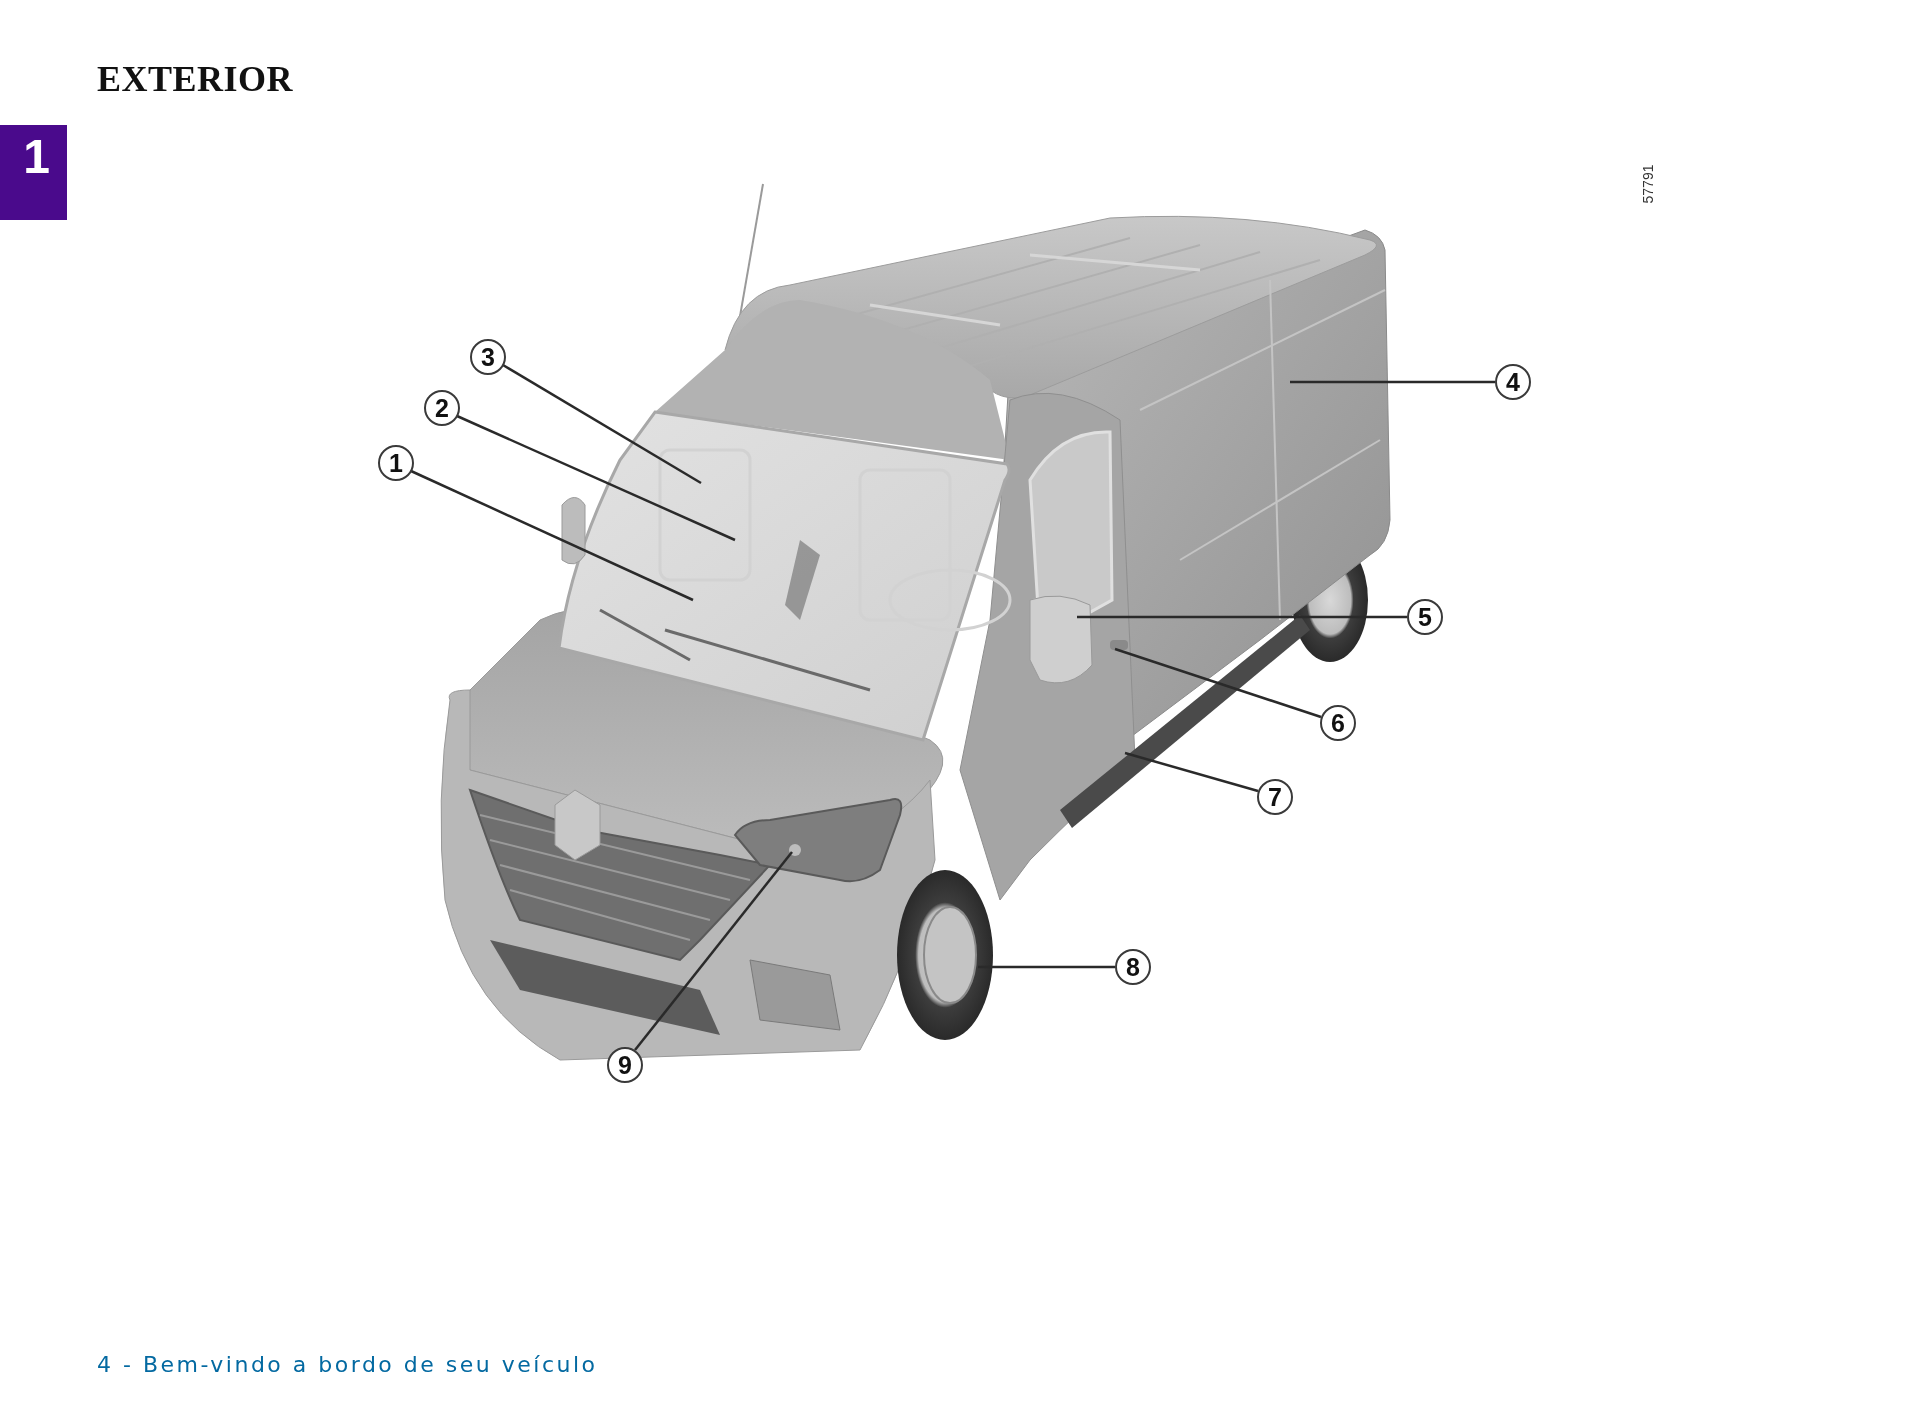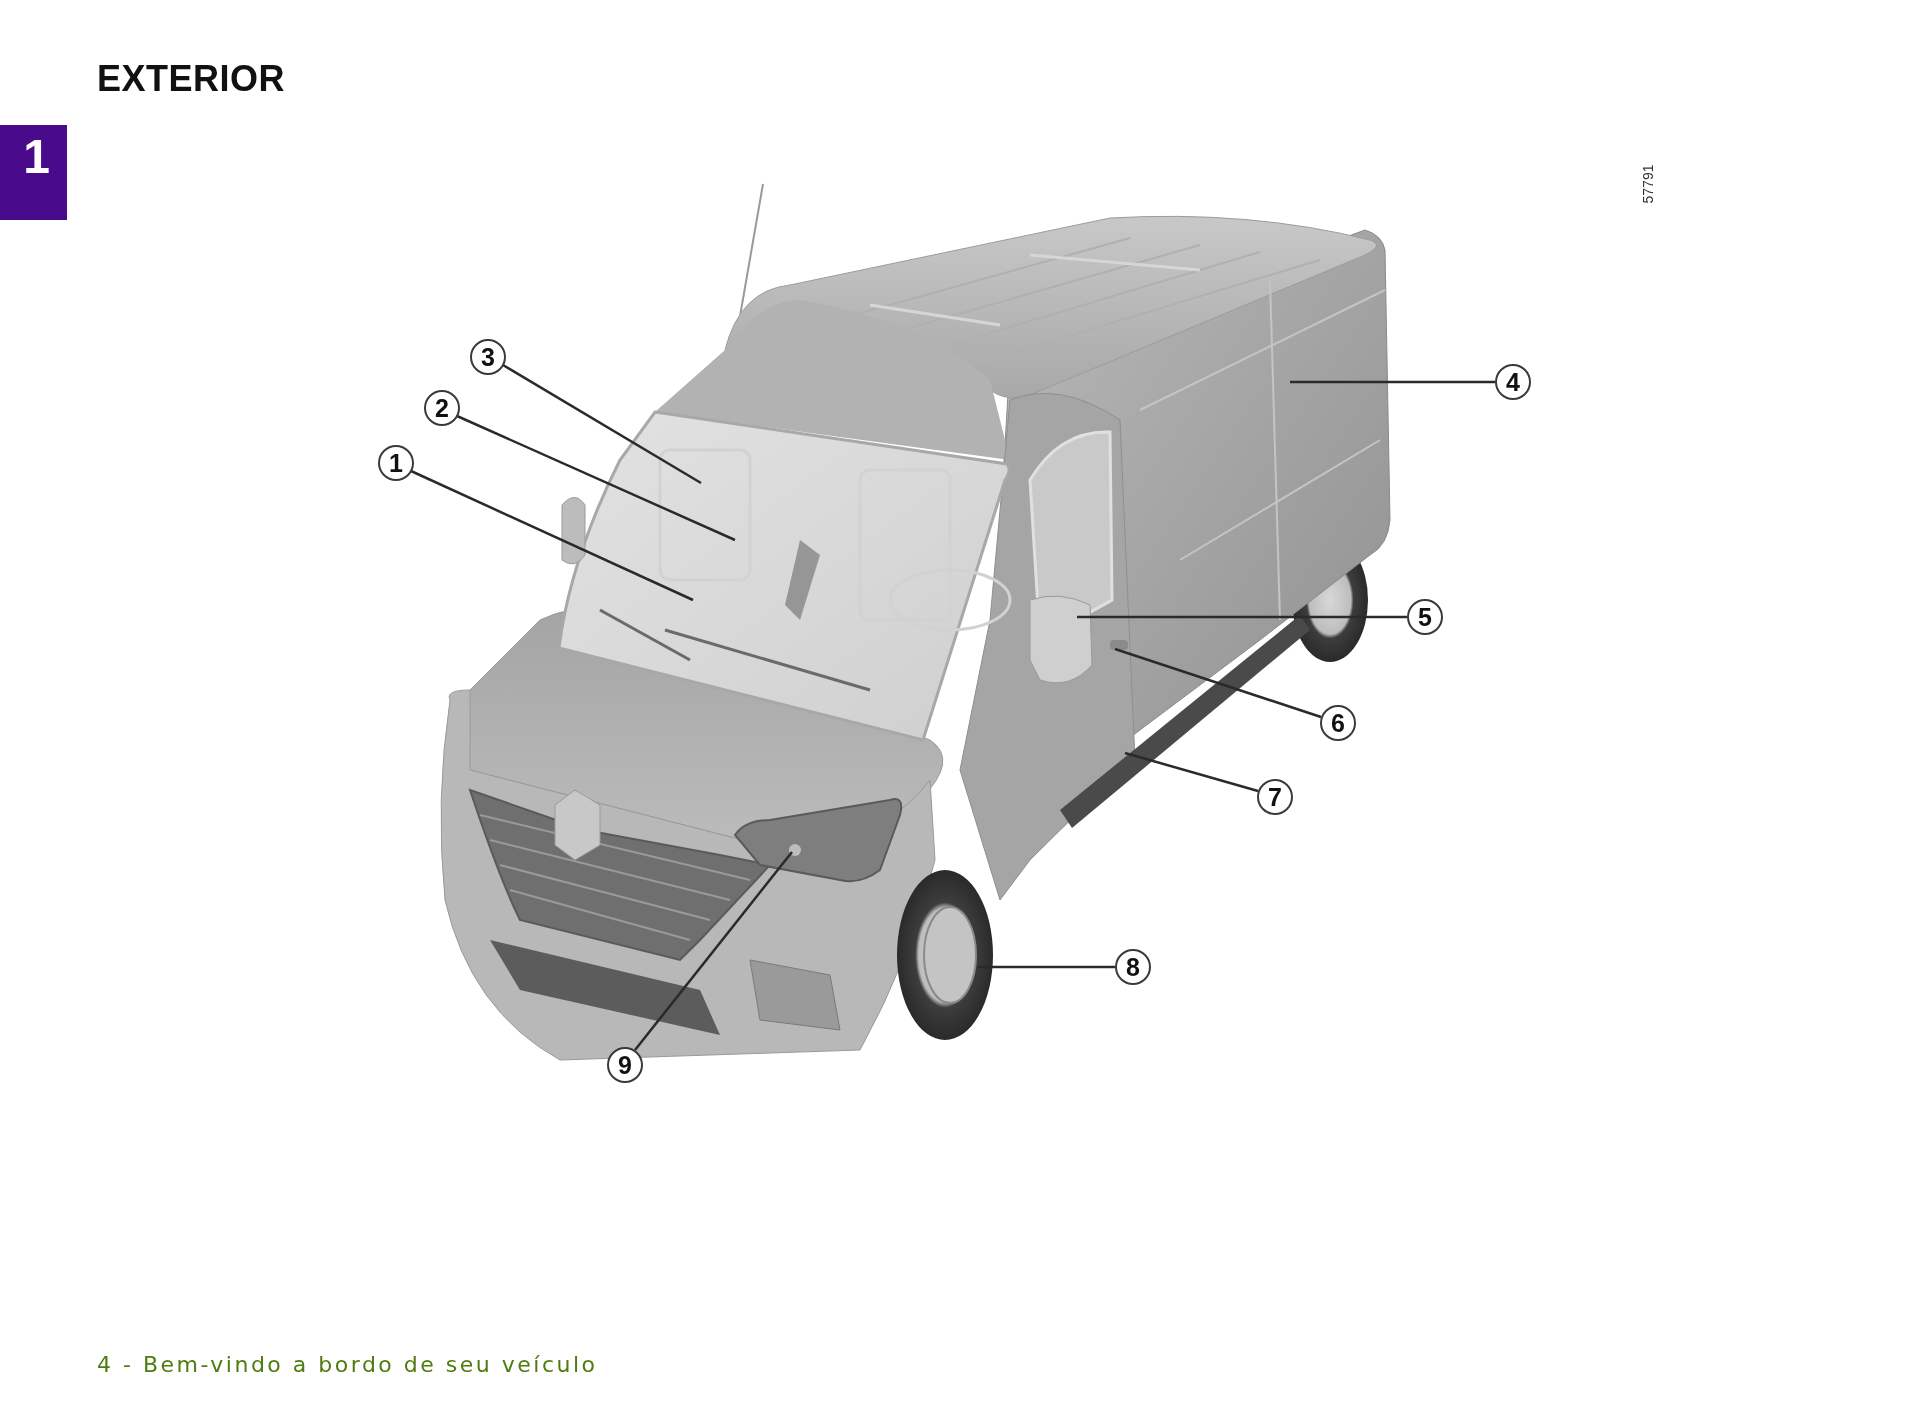--- a/index.html
+++ b/index.html
@@ -1,21 +1,21 @@
 <!DOCTYPE html>
 <html><head>
   <meta charset="utf-8">
   <style>
     * { margin: 0; padding: 0; box-sizing: border-box; }
     html, body { width: 1920px; height: 1421px; background: #ffffff; overflow: hidden; }
     body { position: relative; font-family: "DejaVu Sans", "Liberation Sans", sans-serif; color: #111; }
 
     .page-title {
       position: absolute; left: 97px; top: 58px;
-      font-family: Liberation Sans, sans-serif; font-weight: bold;
+      font-family: Liberation Serif, serif; font-weight: bold;
       font-size: 36px; letter-spacing: 0.5px; color: #111;
     }
     .chapter-tab {
       position: absolute; left: 0; top: 125px; width: 67px; height: 95px;
       display: flex; align-items: flex-start; justify-content: center;
       padding-top: 8px;
     }
     .chapter-tab span {
       font-family: "Liberation Sans", sans-serif; font-weight: bold;
       font-size: 48px; color: #ffffff; line-height: 1; margin-left: 6px;
@@ -39,21 +39,21 @@
       display: flex; align-items: center; justify-content: center;
       transform: translate(-50%, -50%);
     }
     .callout span {
       font-family: "Liberation Sans", sans-serif; font-weight: bold;
       font-size: 25px; color: #111; line-height: 1;
     }
     .footer {
       position: absolute; left: 97px; top: 1352px;
       font-family: "DejaVu Sans", sans-serif; font-size: 22px;
-      letter-spacing: 2.5px; color: #4d7c0f; text-align: center;
+      letter-spacing: 2.5px; color: #0369a1; text-align: center;
     }
   </style>
 </head>
 <body>
 
 <h1 class="page-title">EXTERIOR</h1>
 
 <div class="chapter-tab" style="background:#4a0a8c;">
   <span>1</span>
 </div>

